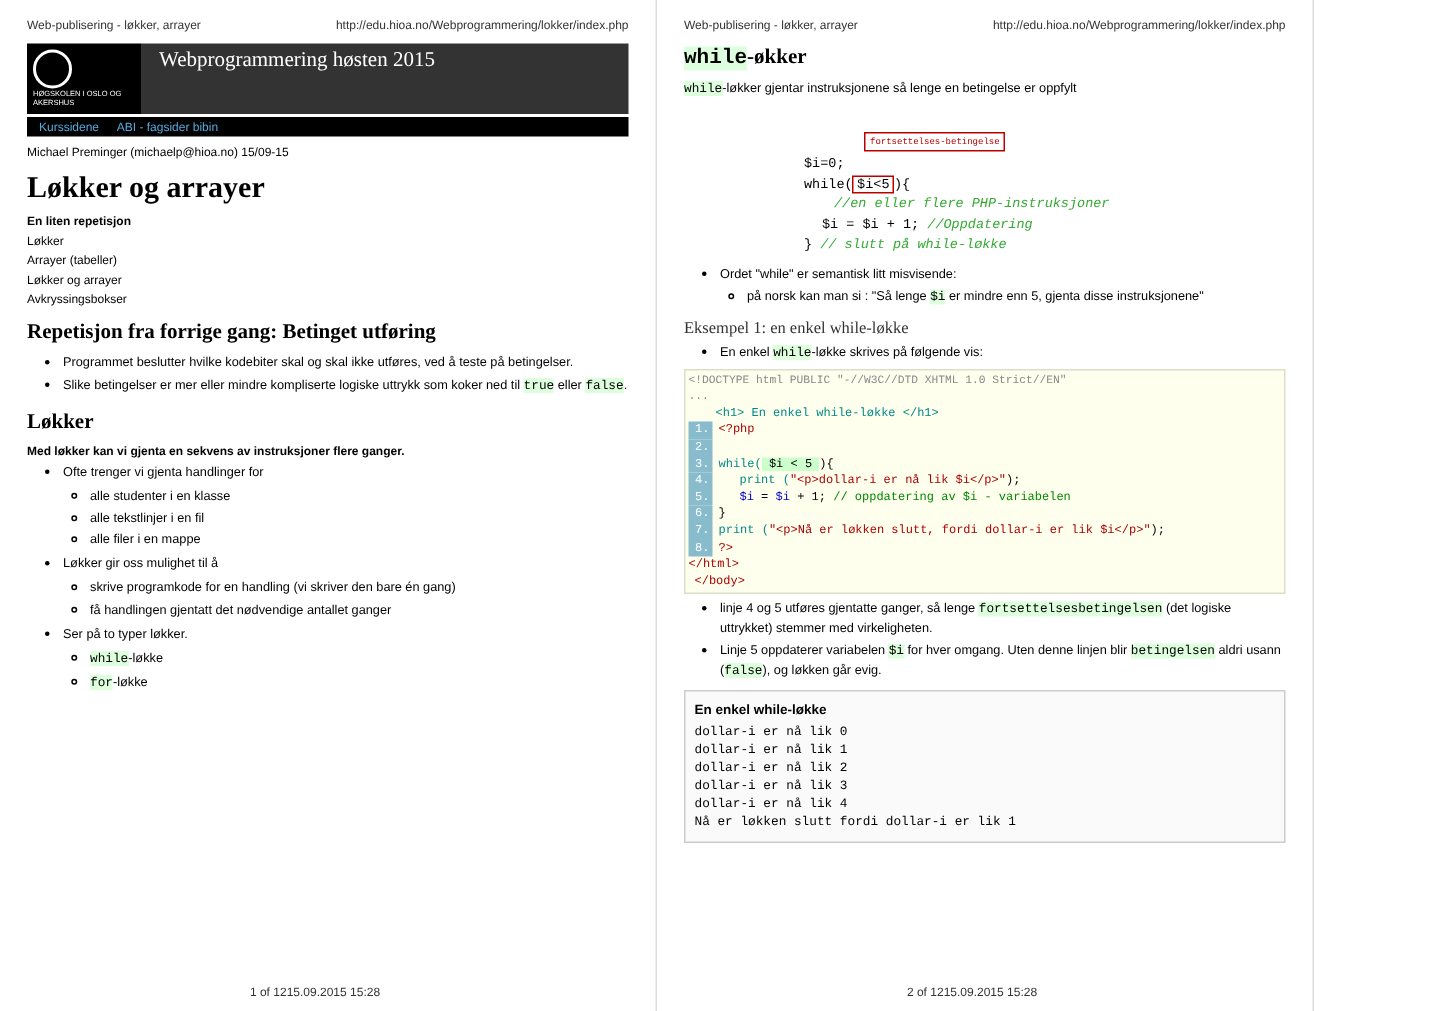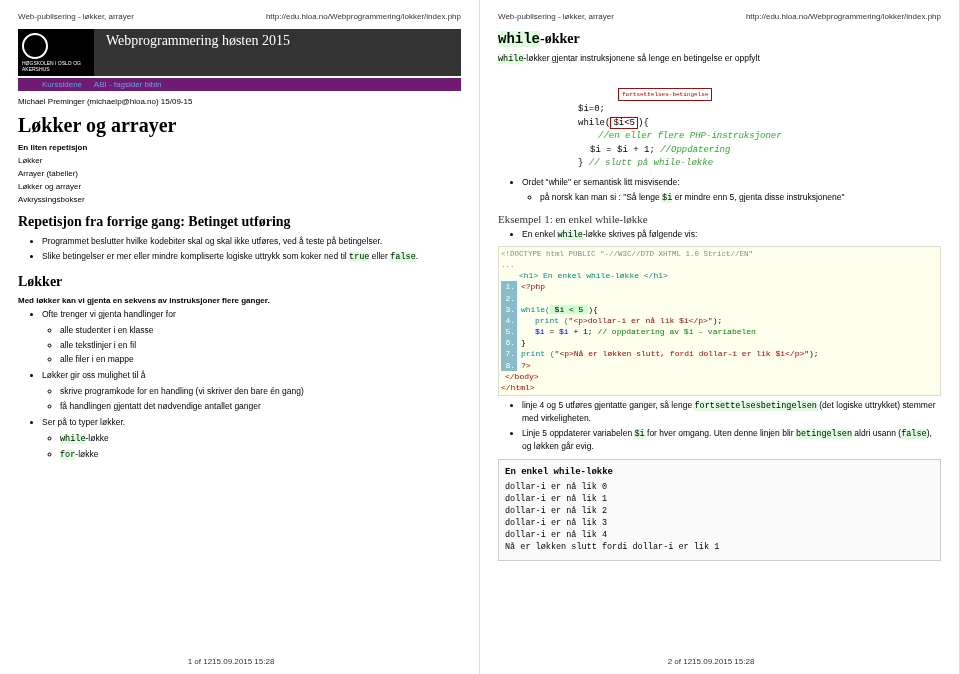--- a/index.html
+++ b/index.html
@@ -1,24 +1,24 @@
 <!DOCTYPE html>
 <html><head>
 <meta charset="utf-8">
 <style>
 body{margin:0;background:#fff;font-family:Arial,sans-serif;font-size:9px;color:#000}
-.sheet{width:960px;height:674px;display:flex}
+.sheet{width:876px;height:674px;display:flex}
 .page{width:480px;height:674px;position:relative;box-sizing:border-box;padding:12px 18px 24px;border-right:1px solid #ddd}
 .hdr{display:flex;justify-content:space-between;font-size:8px;color:#333;margin-bottom:8px}
 .ftr{position:absolute;bottom:8px;left:1px;right:18px;display:flex;justify-content:center;font-size:8px;color:#333}
 .banner{display:flex;align-items:stretch;margin-bottom:2px}
 .logo-box{width:68px;background:#000;color:#fff;display:flex;flex-direction:column;justify-content:center;padding:4px;font-size:5px;line-height:1.1}
 .logo-circle{width:22px;height:22px;border:2px solid #fff;border-radius:50%;margin-bottom:2px}
 .title-box{flex:1;background:#333;color:#fff;padding:4px 12px;font-family:Georgia,serif;font-size:14px}
-.nav{background:#701a75;color:#5ad;font-size:8px;padding:2px 24px}
+.nav{background:#000000;color:#5ad;font-size:8px;padding:2px 8px}
 .nav span{margin-right:10px}
 .byline{margin:6px 0;font-size:8px}
 h1{font-family:Georgia,serif;font-size:20px;font-weight:bold;margin:8px 0 6px}
 h2{font-family:Georgia,serif;font-size:14px;font-weight:bold;margin:10px 0 6px}
 .sub{font-weight:bold;font-size:8px;margin:4px 0}
 .links div{font-size:8px;color:#000;margin:4px 0}
 ul{margin:4px 0;padding-left:24px}
 li{margin:3px 0;font-size:8.5px;line-height:1.4}
 ul ul{padding-left:18px}
 .mono{font-family:"Courier New",monospace}
@@ -26,21 +26,21 @@
 .whileblk{margin:6px 0 6px 80px;font-family:"Courier New",monospace;font-size:9px;line-height:1.5}
 .comment{color:#3a3;font-style:italic}
 .label-box{border:1px solid #b00;padding:1px 3px;font-size:6px;color:#b00;display:inline-block;margin-left:40px;margin-bottom:2px}
 .sect-title{font-family:Liberation Serif, serif;font-size:11px;color:#333;margin:8px 0 4px}
 .code-box{background:#ffe;border:1px solid #ddc;padding:2px;font-family:"Courier New",monospace;font-size:8px;line-height:1.4;margin:4px 0}
 .code-box .ln{display:flex}
 .code-box .num{width:14px;background:#8bc;color:#fff;text-align:right;padding-right:2px;margin-right:4px}
 .doctype{color:#888;font-size:7.5px}
 .red{color:#a00}.blue{color:#00c}.green{color:#080}.teal{color:#088}
 .out-box{border:1px solid #ccc;padding:6px;font-family:"Courier New",monospace;font-size:8.5px;line-height:1.4;margin:6px 0;background:#fafafa}
-.out-title{font-weight:bold;font-size:9px;margin-bottom:4px;font-family:Liberation Mono, monospace}
+.out-title{font-weight:bold;font-size:9px;margin-bottom:4px;font-family:Liberation Sans, sans-serif}
 </style>
 </head>
 <body>
 
 <div class="sheet">
 
 <div class="page">
   <div class="hdr">
     <span>Web-publisering - løkker, arrayer</span>
     <span>http://edu.hioa.no/Webprogrammering/lokker/index.php</span>
@@ -168,22 +168,22 @@
           <span>}</span>
         </div>
     <div class="ln">
           <span class="num">7.</span>
           <span><span class="teal">print (</span><span class="red">"&lt;p&gt;Nå er løkken slutt, fordi dollar-i er lik $i&lt;/p&gt;"</span><span>);</span></span>
         </div>
     <div class="ln">
           <span class="num">8.</span>
           <span class="red">?&gt;</span>
         </div>
+    <div class="red">&lt;/html&gt;</div>
     <div style="margin-left:4px" class="red">&lt;/body&gt;</div>
-    <div class="red">&lt;/html&gt;</div>
   </div>
 
   <ul>
     <li><span>linje 4 og 5 utføres gjentatte ganger, så lenge </span><span class="mono hl">fortsettelsesbetingelsen</span><span> (det logiske uttrykket) stemmer med virkeligheten.</span></li>
     <li><span>Linje 5 oppdaterer variabelen </span><span class="mono hl">$i</span><span> for hver omgang. Uten denne linjen blir </span><span class="mono hl">betingelsen</span><span> aldri usann (</span><span class="mono hl">false</span><span>), og løkken går evig.</span></li>
   </ul>
 
   <div class="out-box">
     <div class="out-title">En enkel while-løkke</div>
     <div>dollar-i er nå lik 0</div>

